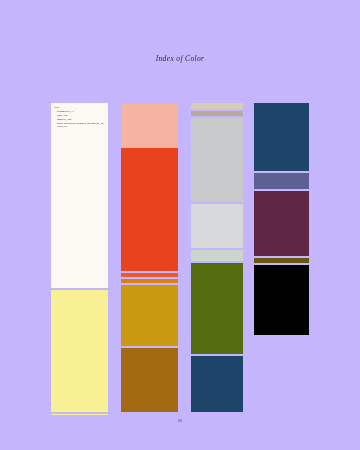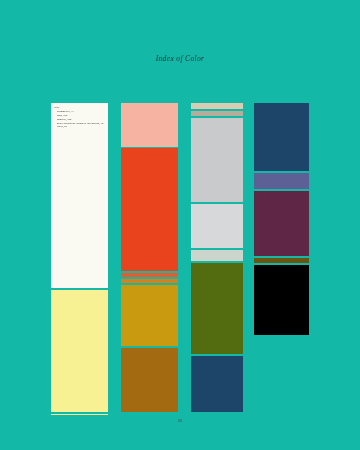--- a/index.html
+++ b/index.html
@@ -11,21 +11,21 @@
     height: 450px;
     background: #ffffff;
     font-family: "Liberation Serif", "DejaVu Serif", serif;
     overflow: hidden;
     position: relative;
   }
 
   .page {
     position: absolute;
     inset: 0;
-    background: #14b8a6;
+    background: #c4b5fd;
   }
 
   .page-title {
     position: absolute;
     top: 54px;
     left: 0;
     width: 100%;
     text-align: center;
     font-style: italic;
     font-size: 7.5px;

